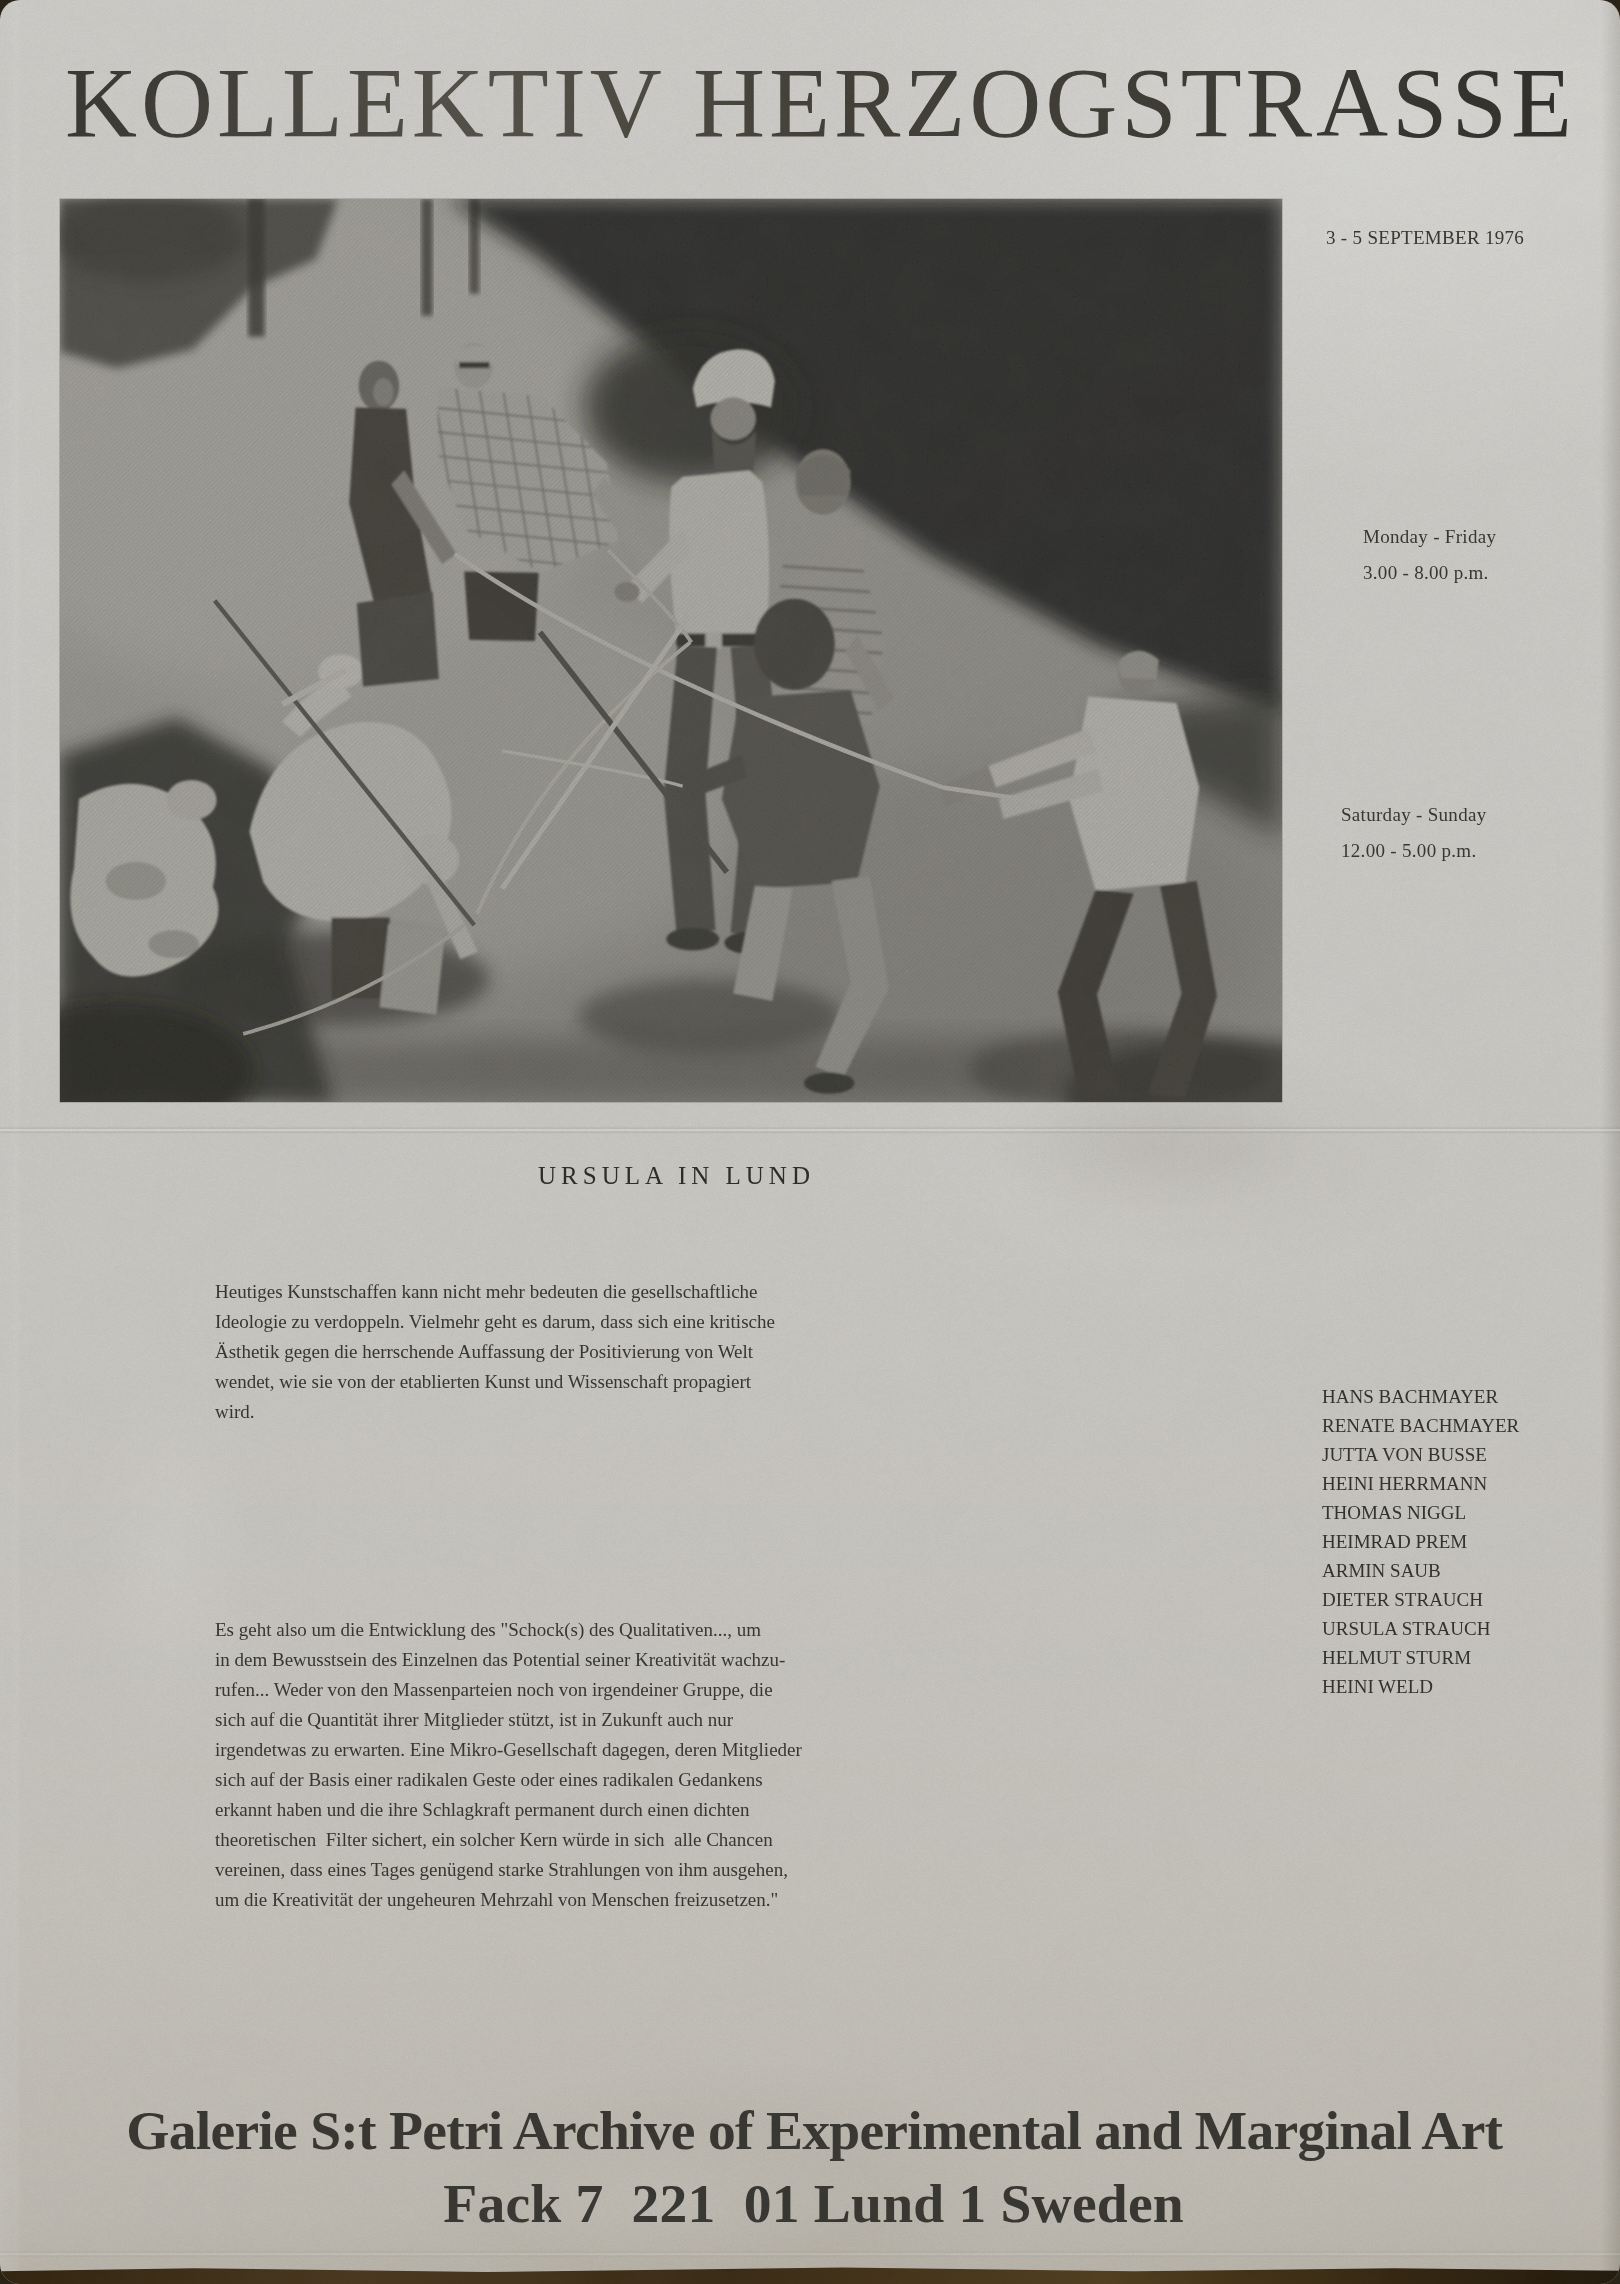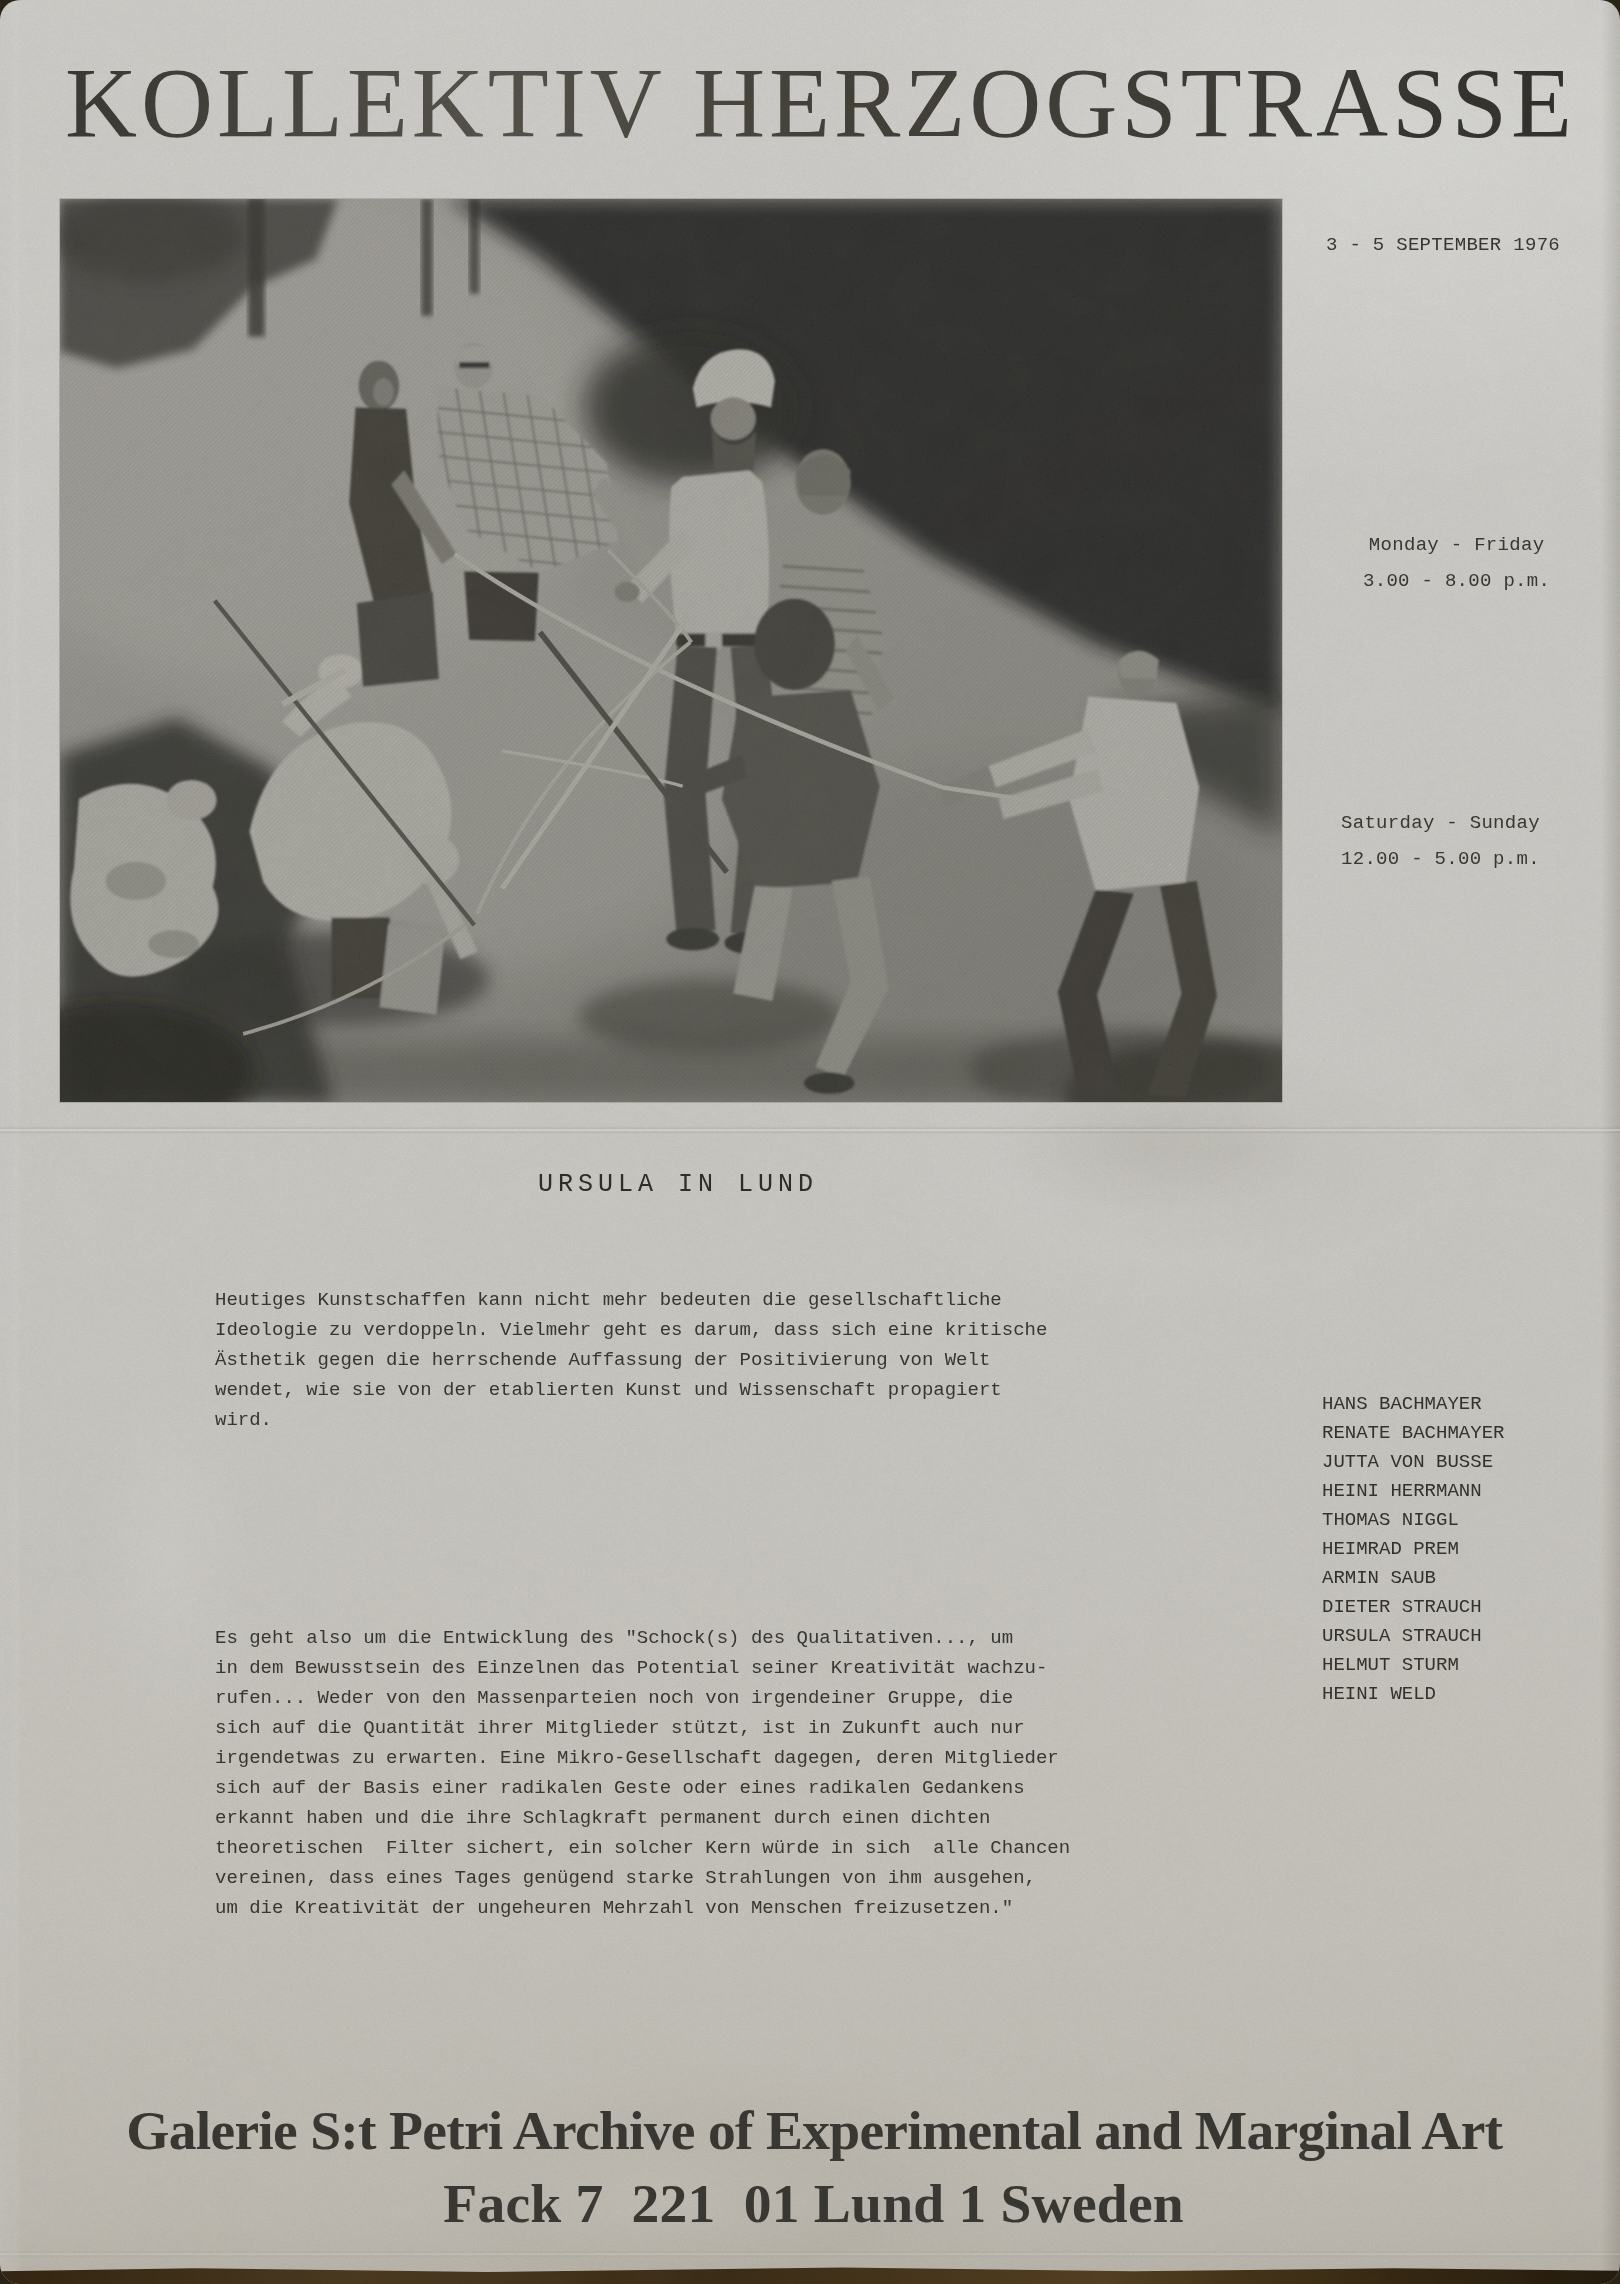--- a/index.html
+++ b/index.html
@@ -10,26 +10,26 @@
       radial-gradient(ellipse 505px 265px at 72% 50%, rgba(255,255,255,0.10), rgba(255,255,255,0) 70%),
       radial-gradient(ellipse 442px 189px at 45% 96%, rgba(110,95,70,0.10), rgba(110,95,70,0) 70%),
       radial-gradient(ellipse 316px 164px at 76% 50.5%, rgba(100,92,74,0.08), rgba(100,92,74,0) 70%),
       linear-gradient(90deg, rgba(255,255,255,0.30) 0px, rgba(255,255,255,0) 21.5px),
       linear-gradient(90deg, rgba(40,32,20,0.10) 0px, rgba(40,32,20,0) 16.4px),
       linear-gradient(270deg, rgba(50,40,24,0.16) 0px, rgba(50,40,24,0) 19px),
       linear-gradient(180deg, #d8d7d3 0%, #d5d4d0 30%, #d3d1cc 58%, #cfccc5 84%, #c8c4bb 97%, #c2bdb2 100%);
     font-family:"DejaVu Sans Mono", "Liberation Mono", monospace;
     border-radius:20px;
   }
-  .mono{font-family:Liberation Mono, monospace;color:#3a3830;margin-top:8px;}
+  .mono{font-family:Liberation Serif, serif;color:#3a3830;}
   .title-svg{position:absolute;left:60px;top:26.5px;width:1529px;height:139px;}
   .photo{position:absolute;left:60px;top:199px;width:1222px;height:903px;box-shadow:0 0 0 0.6px rgba(70,66,58,0.35);}
   .photo svg{display:block;width:100%;height:100%;}
   .date-line{position:absolute;left:1326px;top:226px;font-size:19px;line-height:23px;letter-spacing:0.3px;}
-  .hours{font-size:19px;line-height:36px;letter-spacing:0.3px;text-align:center;}
+  .hours{font-size:19px;line-height:36px;letter-spacing:0.3px;}
   .hours-week{position:absolute;left:1363px;top:519px;}
   .hours-weekend{position:absolute;left:1341px;top:797px;}
   .crease{position:absolute;left:0;width:1620px;height:7.6px;opacity:.85;
     background:linear-gradient(180deg, rgba(0,0,0,0) 0%, rgba(115,108,92,0.16) 30%, rgba(255,255,255,0.55) 52%, rgba(108,102,88,0.18) 72%, rgba(0,0,0,0) 100%);}
   .crease-main{top:1126px;}
   .crease-low{top:2250px;opacity:.4;}
   .section-heading{position:absolute;left:538px;top:1162px;font-size:25px;letter-spacing:5px;color:#2f2d28;}
   .para{position:absolute;left:215px;width:947px;font-size:19px;line-height:30px;white-space:pre-wrap;color:#393732;}
   .p1{top:1277px;}
   .p2{top:1450px;}

